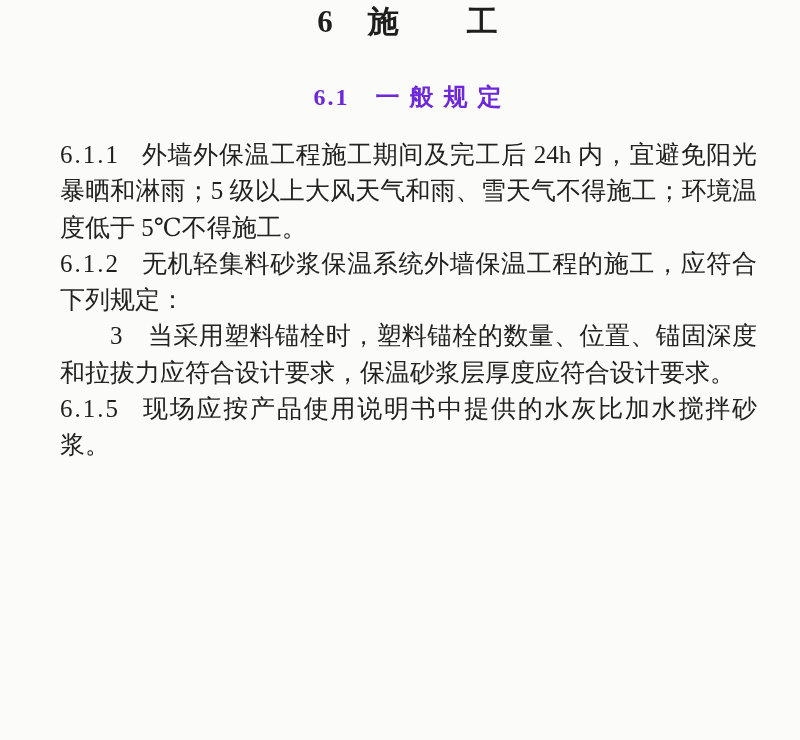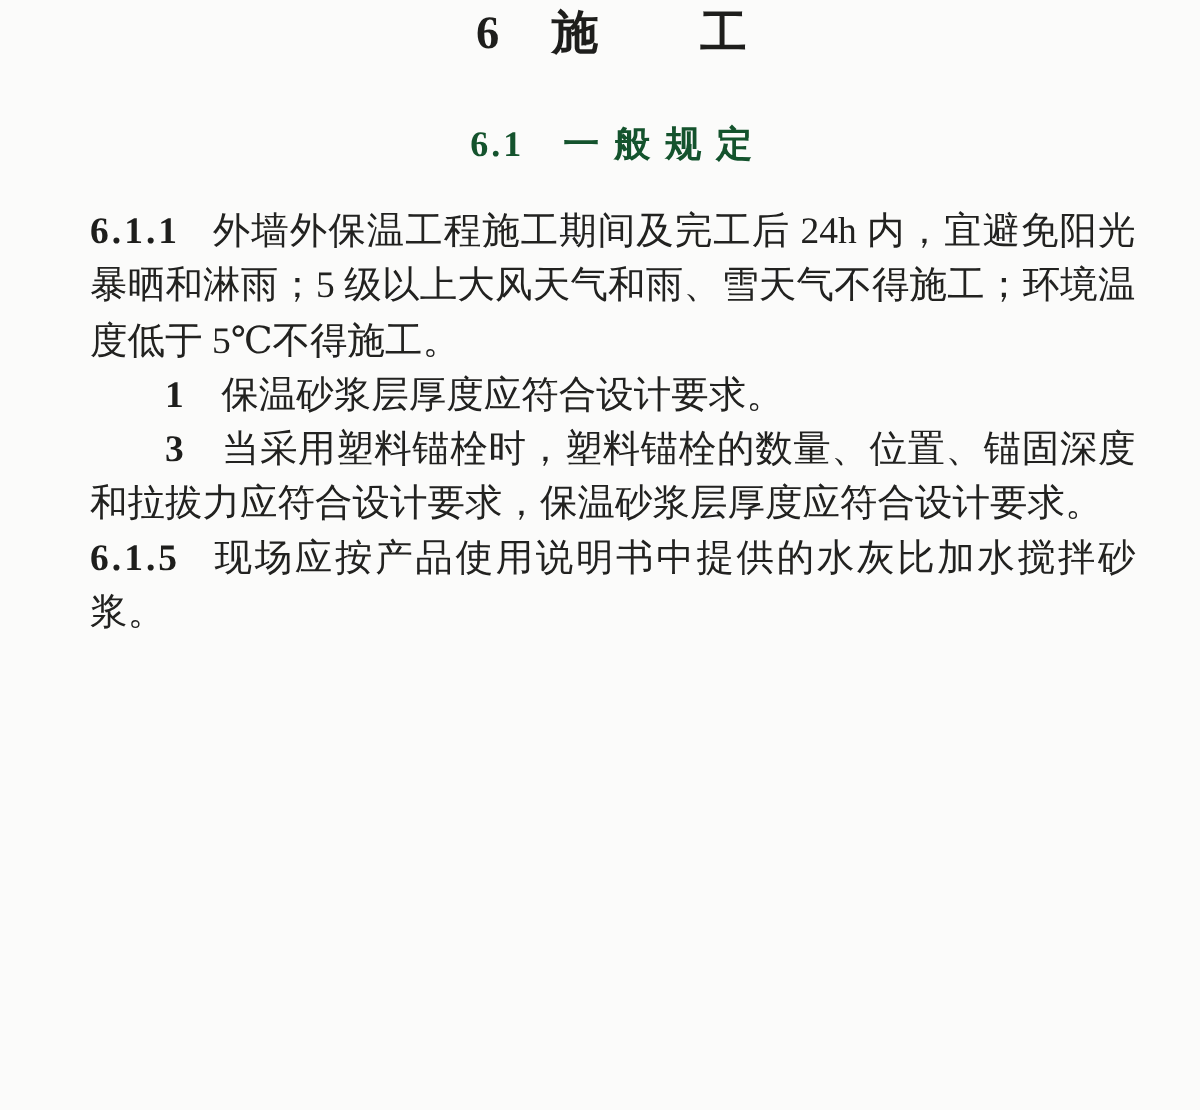--- a/index.html
+++ b/index.html
@@ -30,37 +30,37 @@
     color: #1e1e1c;
   }
   .section-title {
     margin: 0;
     padding-top: 42px;
     text-align: center;
     font-size: 24px;
     line-height: 30px;
     font-weight: bold;
     letter-spacing: 2px;
-    color: #14532d;
+    color: #6d28d9;
   }
   .doc-body {
     margin-top: 25px;
     font-size: 25px;
     line-height: 36.3px;
     text-align: justify;
   }
   .clause, .sub-item {
     margin: 0;
     text-align: justify;
   }
   .sub-item {
     text-indent: 2em;
   }
   .num {
-    font-weight: bold;
+    font-weight: normal;
     letter-spacing: 2px;
     margin-right: 0.85em;
     color: #1e1e1c;
   }
   .sub-item .num {
     letter-spacing: 0;
     margin-right: 1em;
   }
 </style>
 </head>
@@ -69,22 +69,22 @@
 <div class="page">
 
   <h1 class="chapter-title">6　施　　工</h1>
 
   <h2 class="section-title">6.1　一 般 规 定</h2>
 
   <div class="doc-body">
 
     <p class="clause"><span class="num">6.1.1</span><span>外墙外保温工程施工期间及完工后 24h 内，宜避免阳光暴晒和淋雨；5 级以上大风天气和雨、雪天气不得施工；环境温度低于 5℃不得施工。</span></p>
 
+    <p class="clause"><span class="num">6.1.2</span><span>无机轻集料砂浆保温系统外墙保温工程的施工，应符合下列规定：</span></p>
 
-    <p class="sub-item"><span class="num">1</span><span>保温砂浆层厚度应符合设计要求。</span></p>
 
 
     <p class="sub-item"><span class="num">3</span><span>当采用塑料锚栓时，塑料锚栓的数量、位置、锚固深度和拉拔力应符合设计要求，保温砂浆层厚度应符合设计要求。</span></p>
 
 
 
     <p class="clause"><span class="num">6.1.5</span><span>现场应按产品使用说明书中提供的水灰比加水搅拌砂浆。</span></p>
 
   </div>
 </div>

